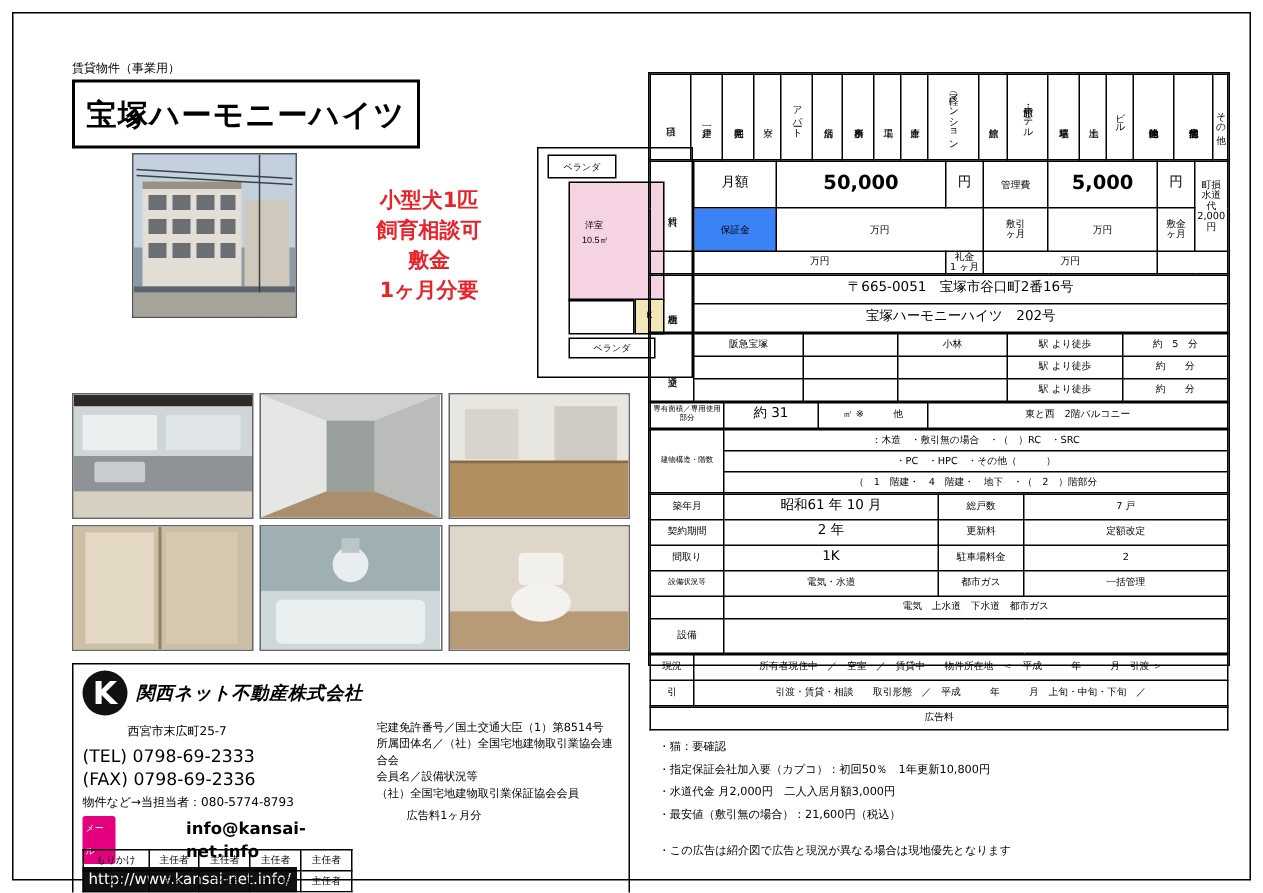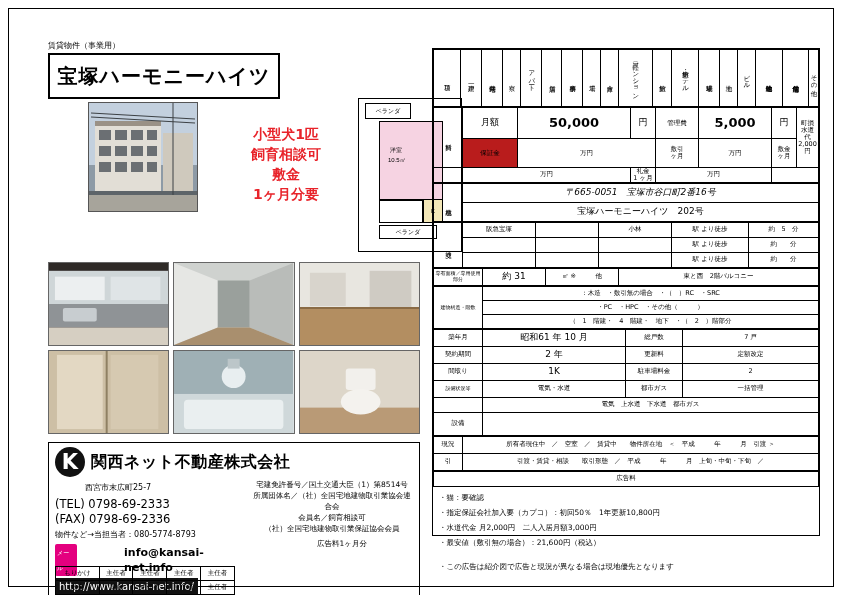--- a/index.html
+++ b/index.html
@@ -20,38 +20,38 @@
   .plan{position:absolute;left:270px;top:-4px;width:102px;height:152px;border:1px solid #000;background:#fff;}
 
   
   .grid{position:absolute;left:0;top:222px;width:372px;height:172px;display:grid;grid-template-columns:repeat(3,1fr);grid-template-rows:repeat(2,1fr);gap:4px;}
   .cell{border:1px solid #666;overflow:hidden;position:relative;}
 
   
   .company{position:absolute;left:0;top:402px;width:372px;height:158px;border:1px solid #000;box-sizing:border-box;padding:4px 6px;}
   .cmp-head{display:flex;align-items:center;gap:6px;}
   .k-logo{width:30px;height:30px;border-radius:50%;background:#111;color:#fff;font-size:21px;font-weight:bold;display:flex;align-items:center;justify-content:center;font-family:"DejaVu Sans",sans-serif;}
-  .cmp-name{font-size:16px;font-weight:bold;font-family:"DejaVu Sans",sans-serif;letter-spacing:0.5px;}
+  .cmp-name{font-size:12px;font-weight:bold;font-family:"DejaVu Sans",sans-serif;letter-spacing:0.5px;font-style:italic;}
   .cmp-mid{display:flex;margin-top:2px;}
   .cmp-left{width:196px;font-size:11px;line-height:15px;font-family:"DejaVu Sans",sans-serif;}
-  .cmp-right{flex:1;font-size:7.5px;line-height:11px;font-family:"DejaVu Sans",sans-serif;text-align:center;}
+  .cmp-right{flex:1;font-size:7.5px;line-height:11px;font-family:"DejaVu Sans",sans-serif;}
   .tel{font-size:11.5px;}
   .mailrow{margin-top:2px;display:flex;align-items:center;gap:3px;}
   .mailbtn{background:#e4007f;color:#fff;font-size:6px;padding:1px 2px;border-radius:2px;font-family:"DejaVu Sans",sans-serif;}
   .mailtxt{font-size:11px;font-weight:bold;font-family:"DejaVu Sans",sans-serif;margin-left:44px;}
   .urlbar{margin-top:2px;background:#111;color:#fff;font-size:10px;padding:1px 4px;display:inline-block;font-family:"DejaVu Sans",sans-serif;}
   .smallgrid{position:absolute;left:6px;bottom:4px;width:180px;border-collapse:collapse;font-size:6.5px;}
   .smallgrid td{border:1px solid #000;padding:1px 2px;text-align:center;height:11px;}
 
   
-  .right{position:absolute;left:432px;top:48px;width:388px;height:488px;border:1px solid #000;box-sizing:border-box;}
+  .right{position:absolute;left:432px;top:48px;width:388px;height:396px;border:1px solid #000;box-sizing:border-box;}
   table.t{border-collapse:collapse;width:100%;font-size:6.5px;font-family:"DejaVu Sans",sans-serif;}
   table.t td{border:1px solid #000;padding:0 1px;text-align:center;vertical-align:middle;line-height:1.05;}
   .vt{writing-mode:vertical-rl;text-orientation:upright;letter-spacing:0px;display:inline-block;}
-  .lbl{background:#b91c1c;font-size:6.5px;}
+  .lbl{background:#3b82f6;font-size:6.5px;}
   .big{font-size:13px;font-weight:bold;font-family:"DejaVu Sans",sans-serif;}
   .mid{font-size:9px;}
   .lft{text-align:left;padding-left:3px;}
   .notes{padding:4px 6px;font-size:7.5px;line-height:14px;font-family:"DejaVu Sans",sans-serif;}
   .notes div{margin-bottom:1px;}
 </style>
 </head>
 <body>
 
 <div class="page">
@@ -187,21 +187,21 @@
         <div style="font-size:8px;">物件など→当担当者：080-5774-8793</div>
         <div class="mailrow">
           <span class="mailbtn">メール</span>
           <span class="mailtxt">info@kansai-net.info</span>
         </div>
         <div class="urlbar">http://www.kansai-net.info/</div>
       </div>
       <div class="cmp-right">
         <div>宅建免許番号／国土交通大臣（1）第8514号</div>
         <div>所属団体名／（社）全国宅地建物取引業協会連合会</div>
-        <div>会員名／飼育相談可</div>
+        <div>会員名／設備状況等</div>
         <div>（社）全国宅地建物取引業保証協会会員</div>
         <div style="margin-top:4px;margin-left:20px;">広告料1ヶ月分</div>
       </div>
     </div>
     <table class="smallgrid">
       <tbody>
             <tr>
         <td>もりかけ</td>
         <td>主任者</td>
         <td>主任者</td>
@@ -285,21 +285,21 @@
       <td colspan="2">万円</td>
       <td colspan="2"></td>
     </tr>
   </tbody>
       </table>
 
   <table class="t">
     <tbody>
           <tr>
       <td rowspan="2" style="width:26px;"><span class="vt">所在地</span></td>
-      <td class="lft mid" style="height:18px;font-style:italic;">〒665-0051　宝塚市谷口町2番16号</td>
+      <td class="lft mid" style="height:18px;">〒665-0051　宝塚市谷口町2番16号</td>
     </tr>
     <tr>
       <td class="lft mid" style="height:18px;">宝塚ハーモニーハイツ　202号</td>
     </tr>
   </tbody>
       </table>
 
   <table class="t">
     <tbody>
           <tr>

